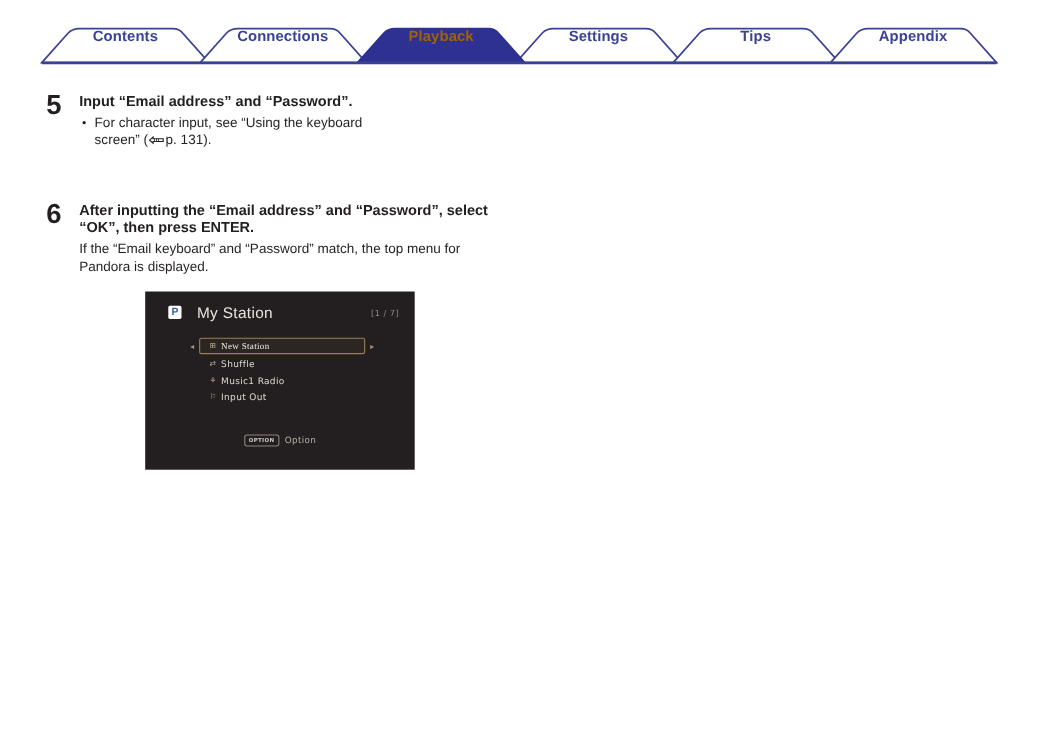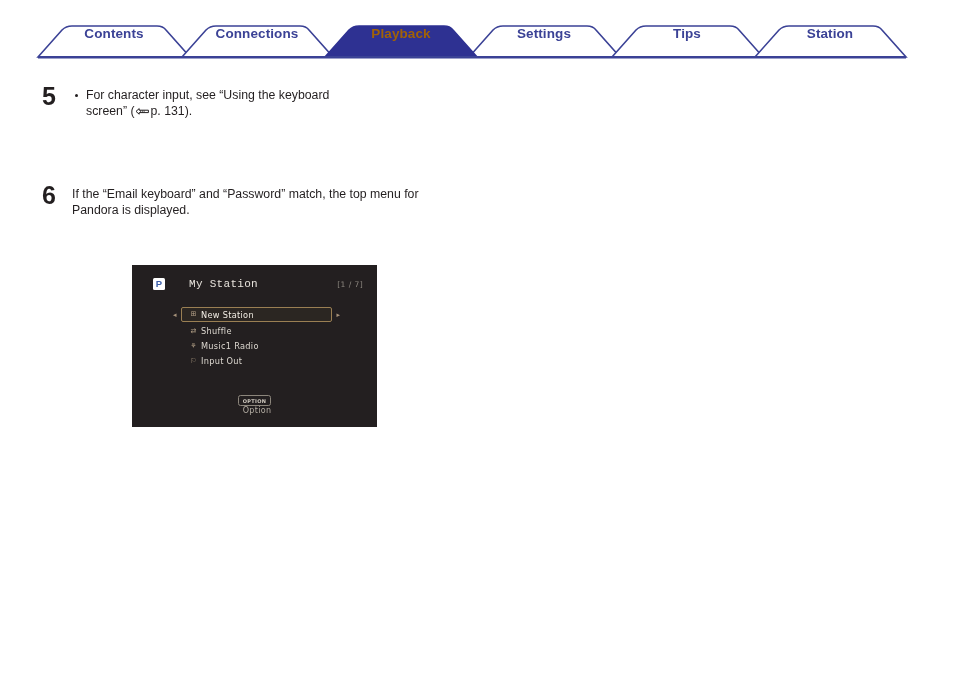--- a/index.html
+++ b/index.html
@@ -125,25 +125,25 @@
     border-radius: 1.5px;
     color: #3a5ca8;
     font-size: 9.5px;
     font-weight: bold;
     line-height: 12px;
     text-align: center;
     font-family: "Liberation Sans", sans-serif;
     flex: 0 0 auto;
   }
   .ds-title {
-    margin-left: 24px;
-    font-size: 11px;
+    margin-left: 14px;
+    font-size: 14px;
     color: #e8e4dd;
     letter-spacing: .3px;
-    font-family: Liberation Mono, monospace;
+    font-family: Liberation Sans, sans-serif;
   }
   .ds-page {
     margin-left: auto;
     font-size: 7.6px;
     color: #8d8880;
     letter-spacing: .4px;
     font-family: "DejaVu Sans", sans-serif;
   }
   .ds-menu {
     position: absolute;
@@ -176,40 +176,39 @@
     font-family: "DejaVu Sans", sans-serif;
     white-space: nowrap;
   }
   .ds-row.selected {
     border: 1px solid #9a7f53;
     border-radius: 2px;
     background: #2b2622;
     height: 13px;
     margin-left: -1px;
   }
-  .ds-row.selected .ds-text { color: #f2ede4; }
+  .ds-row.selected .ds-text { color: #f2ede4; font-family: Liberation Serif, serif; }
   .arrow-l, .arrow-r {
     position: absolute;
     top: 50%;
     transform: translateY(-50%);
     font-size: 7px;
     color: #9a8straight;
     color: #9a8straight;
   }
   .arrow-l { left: -9px; color: #a79madj; color: #a7937a; }
   .arrow-r { right: -9px; color: #a7937a; }
   .ds-footer {
     position: absolute;
     left: 0;
     right: 0;
     top: 130px;
     display: flex;
     justify-content: center;
     align-items: center;
-    flex-direction: column;
   }
   .opt-key {
     border: 1px solid #8c867c;
     border-radius: 2.5px;
     color: #cfc9bf;
     font-size: 5px;
     font-weight: bold;
     letter-spacing: .3px;
     padding: 1.5px 3.5px;
     line-height: 6px;
@@ -246,41 +245,43 @@
 
     <path d="M325 57 L349 30 Q353 26 359 26 L444 26 Q450 26 453 30 L477 57 Z" fill="#2e3192" stroke="#2e3192" stroke-width="1.6"></path>
 
     <line x1="38" y1="57.2" x2="906" y2="57.2" stroke="#3b4296" stroke-width="2.4"></line>
   </svg>
   <div class="tab-label" style="left:114px">Contents</div>
   <div class="tab-label" style="left:257px">Connections</div>
   <div class="tab-label active" style="left:401px">Playback</div>
   <div class="tab-label" style="left:544px">Settings</div>
   <div class="tab-label" style="left:687px">Tips</div>
-  <div class="tab-label" style="left:830px">Station</div>
+  <div class="tab-label" style="left:830px">Appendix</div>
 </div>
 
 <div class="step" style="left:42px; top:84px; width:430px;">
   <div class="step-num">5</div>
   <div class="step-body">
+    <p class="step-title">Input “Email address” and “Password”.</p>
     <ul class="bullets">
       <li style="width:268px;">
         <span>For character input, see “Using the keyboard screen” (</span><span class="hand-icon">
           <svg width="15" height="9" viewBox="0 0 15 9">
             <path d="M1 4.4 L4.2 1.6 L4.2 3.2 L13.4 3.2 L13.4 5.6 L4.2 5.6 L4.2 7.2 Z" fill="none" stroke="#231f20" stroke-width="1"></path>
             <path d="M5.5 3.3 L5.5 5.5 M7.3 3.3 L7.3 5.5 M9.1 3.3 L9.1 5.5" stroke="#231f20" stroke-width=".7"></path>
           </svg></span><span class="pglink">p. 131</span><span>).</span>
       </li>
     </ul>
   </div>
 </div>
 
 <div class="step" style="left:42px; top:183px; width:430px;">
   <div class="step-num">6</div>
   <div class="step-body">
+    <p class="step-title" style="width:390px;">After inputting the “Email address” and “Password”, select “OK”, then press ENTER.</p>
     <p class="step-note" style="width:355px;">If the “Email keyboard” and “Password” match, the top menu for Pandora is displayed.</p>
   </div>
 </div>
 
 <div class="device-shot">
   <div class="ds-header">
     <div class="pandora-logo">P</div>
     <div class="ds-title">My Station</div>
     <div class="ds-page">[1 / 7]</div>
   </div>

